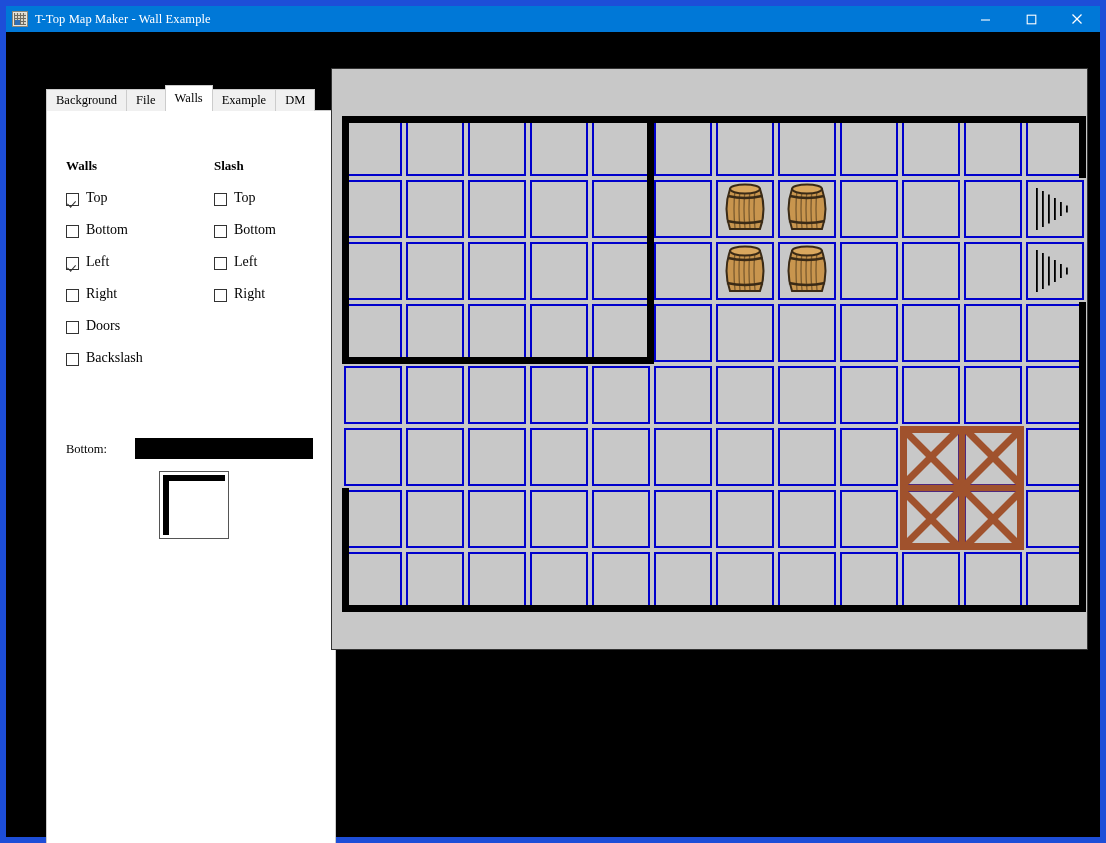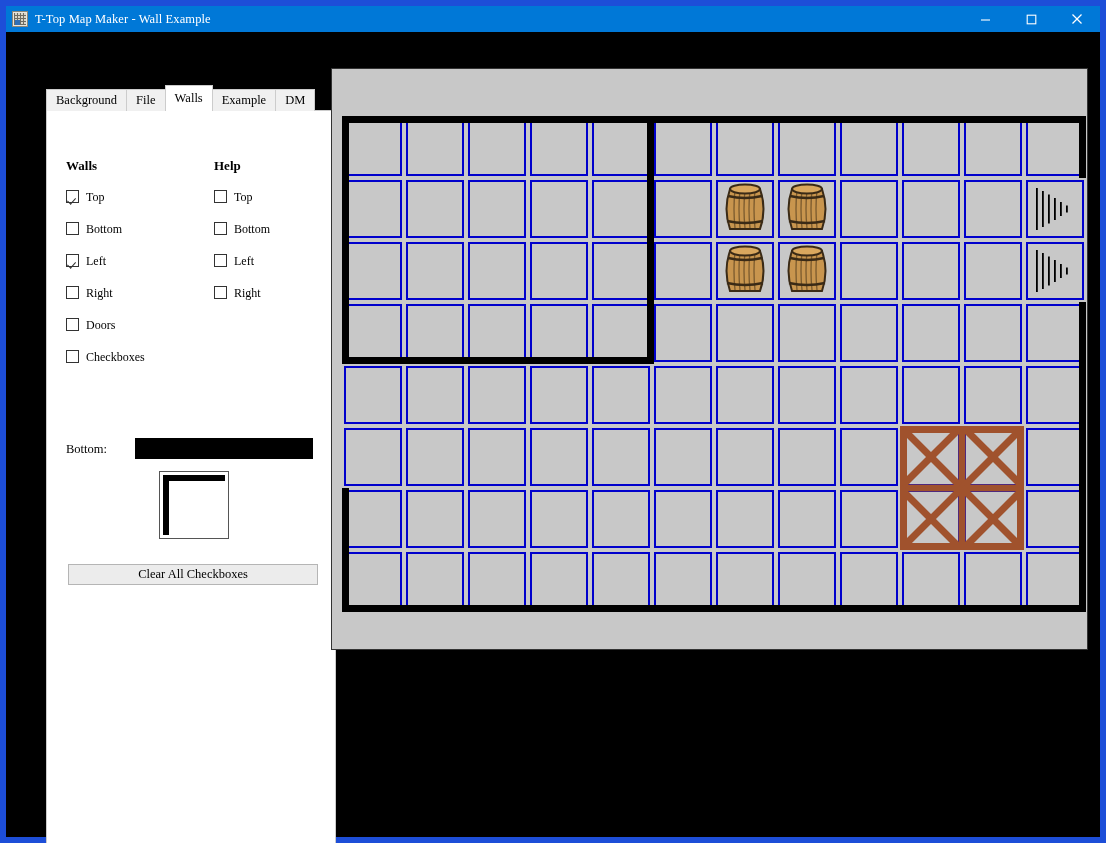--- a/index.html
+++ b/index.html
@@ -75,21 +75,21 @@
     margin-top:-4px;padding-top:5px;z-index:4;
   }
   #tabpanel{
     position:absolute;left:0;top:21px;width:290px;height:734px;
     background:#fff;border:1px solid #ccc;box-sizing:border-box;
   }
   .col-head{
     position:absolute;font-size:13px;font-weight:bold;color:#000;
   }
   .cb-row{
-    position:absolute;display:flex;align-items:flex-start;font-size:12px;color:#000;
+    position:absolute;display:flex;align-items:flex-end;font-size:14px;color:#000;
   }
   .cbox{
     width:13px;height:13px;border:1px solid #333;background:#fff;
     box-sizing:border-box;margin-right:7px;position:relative;flex:0 0 auto;
   }
   .cbox.checked:after{
     content:"";position:absolute;left:2px;top:5px;width:4px;height:7px;
     border:solid #333;border-width:0 1.6px 1.6px 0;
     transform:rotate(42deg);
   }
@@ -158,21 +158,21 @@
       <div class="tab">Background</div>
       <div class="tab">File</div>
       <div class="tab active">Walls</div>
       <div class="tab">Example</div>
       <div class="tab">DM</div>
     </div>
 
     <div id="tabpanel">
 
       <div class="col-head" style="left:19px;top:47px;">Walls</div>
-      <div class="col-head" style="left:167px;top:47px;">Help</div>
+      <div class="col-head" style="left:167px;top:47px;">Slash</div>
 
       <div class="cb-row" style="left:19px;top:79px;">
         <span class="cbox checked"></span>
         <span>Top</span>
       </div>
       <div class="cb-row" style="left:19px;top:111px;">
         <span class="cbox"></span>
         <span>Bottom</span>
       </div>
       <div class="cb-row" style="left:19px;top:143px;">
@@ -182,21 +182,21 @@
       <div class="cb-row" style="left:19px;top:175px;">
         <span class="cbox"></span>
         <span>Right</span>
       </div>
       <div class="cb-row" style="left:19px;top:207px;">
         <span class="cbox"></span>
         <span>Doors</span>
       </div>
       <div class="cb-row" style="left:19px;top:239px;">
         <span class="cbox"></span>
-        <span>Checkboxes</span>
+        <span>Backslash</span>
       </div>
 
       <div class="cb-row" style="left:167px;top:79px;">
         <span class="cbox"></span>
         <span>Top</span>
       </div>
       <div class="cb-row" style="left:167px;top:111px;">
         <span class="cbox"></span>
         <span>Bottom</span>
       </div>
@@ -211,21 +211,20 @@
 
       <div id="color-label">Bottom:</div>
       <div id="color-swatch"></div>
 
       <div id="preview-box">
         <div id="preview-inner"></div>
         <div id="preview-top"></div>
         <div id="preview-left"></div>
       </div>
 
-      <div id="clear-btn">Clear All Checkboxes</div>
     </div>
   </div>
 
   <div id="canvas">
     <div id="grid-layer" style="width: 744px; height: 496px;">
         <div class="cell" style="left: 2px; top: 2px; width: 58px; height: 58px; border-color: rgb(0, 0, 204);"></div>
         <div class="cell" style="left: 64px; top: 2px; width: 58px; height: 58px; border-color: rgb(0, 0, 204);"></div>
         <div class="cell" style="left: 126px; top: 2px; width: 58px; height: 58px; border-color: rgb(0, 0, 204);"></div>
         <div class="cell" style="left: 188px; top: 2px; width: 58px; height: 58px; border-color: rgb(0, 0, 204);"></div>
         <div class="cell" style="left: 250px; top: 2px; width: 58px; height: 58px; border-color: rgb(0, 0, 204);"></div>

